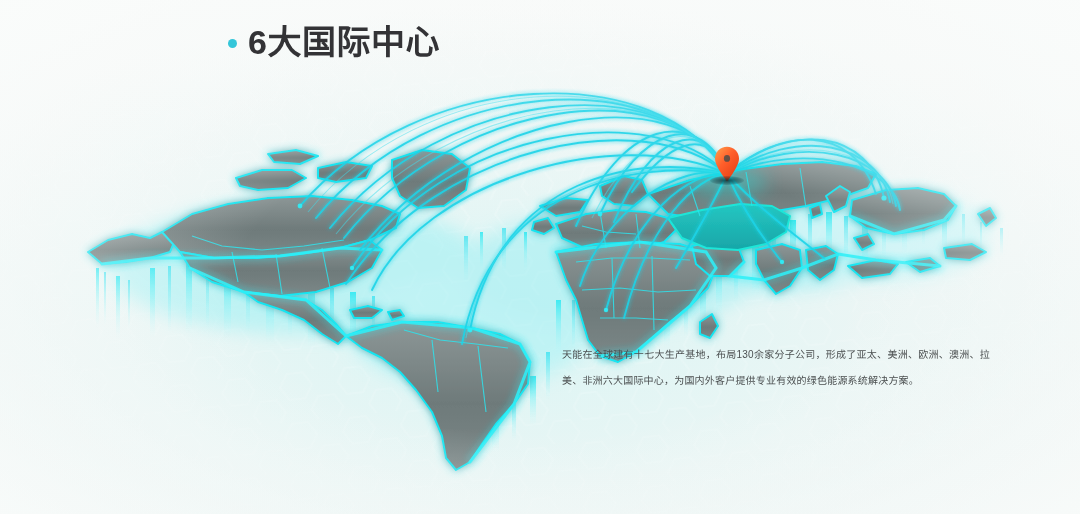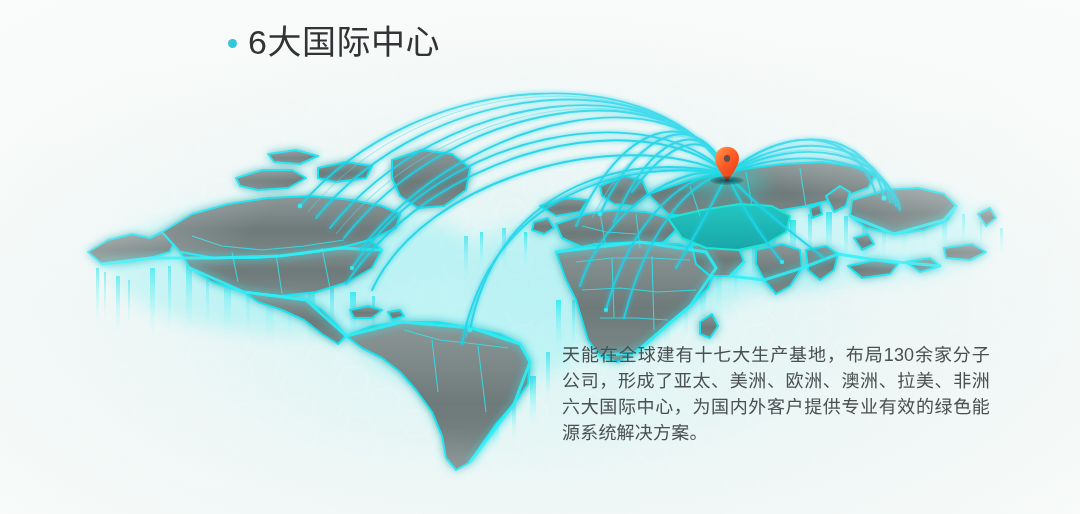--- a/index.html
+++ b/index.html
@@ -53,34 +53,34 @@
     white-space:nowrap;
   }
   .bullet {
     width:9px; height:9px; border-radius:50%;
     background:#34c6d9;
     flex:0 0 auto;
     margin-top:3px;
   }
   .heading-text {
     font-size:34px;
-    font-weight:400;
+    font-weight:700;
     color:#333336;
     letter-spacing:.5px;
     line-height:1.2;
   }
 
   
   .blurb {
     position:absolute;
     left:562px; top:342px; width:428px;
     z-index:40;
   }
   .blurb p {
-    font-size:18px;
+    font-size:10px;
     line-height:26px;
     color:#4b4f50;
     letter-spacing:.2px;
     text-align:justify;
   }
 
   
   .pin-wrap {
     position:absolute;
     left:714px; top:146px;

